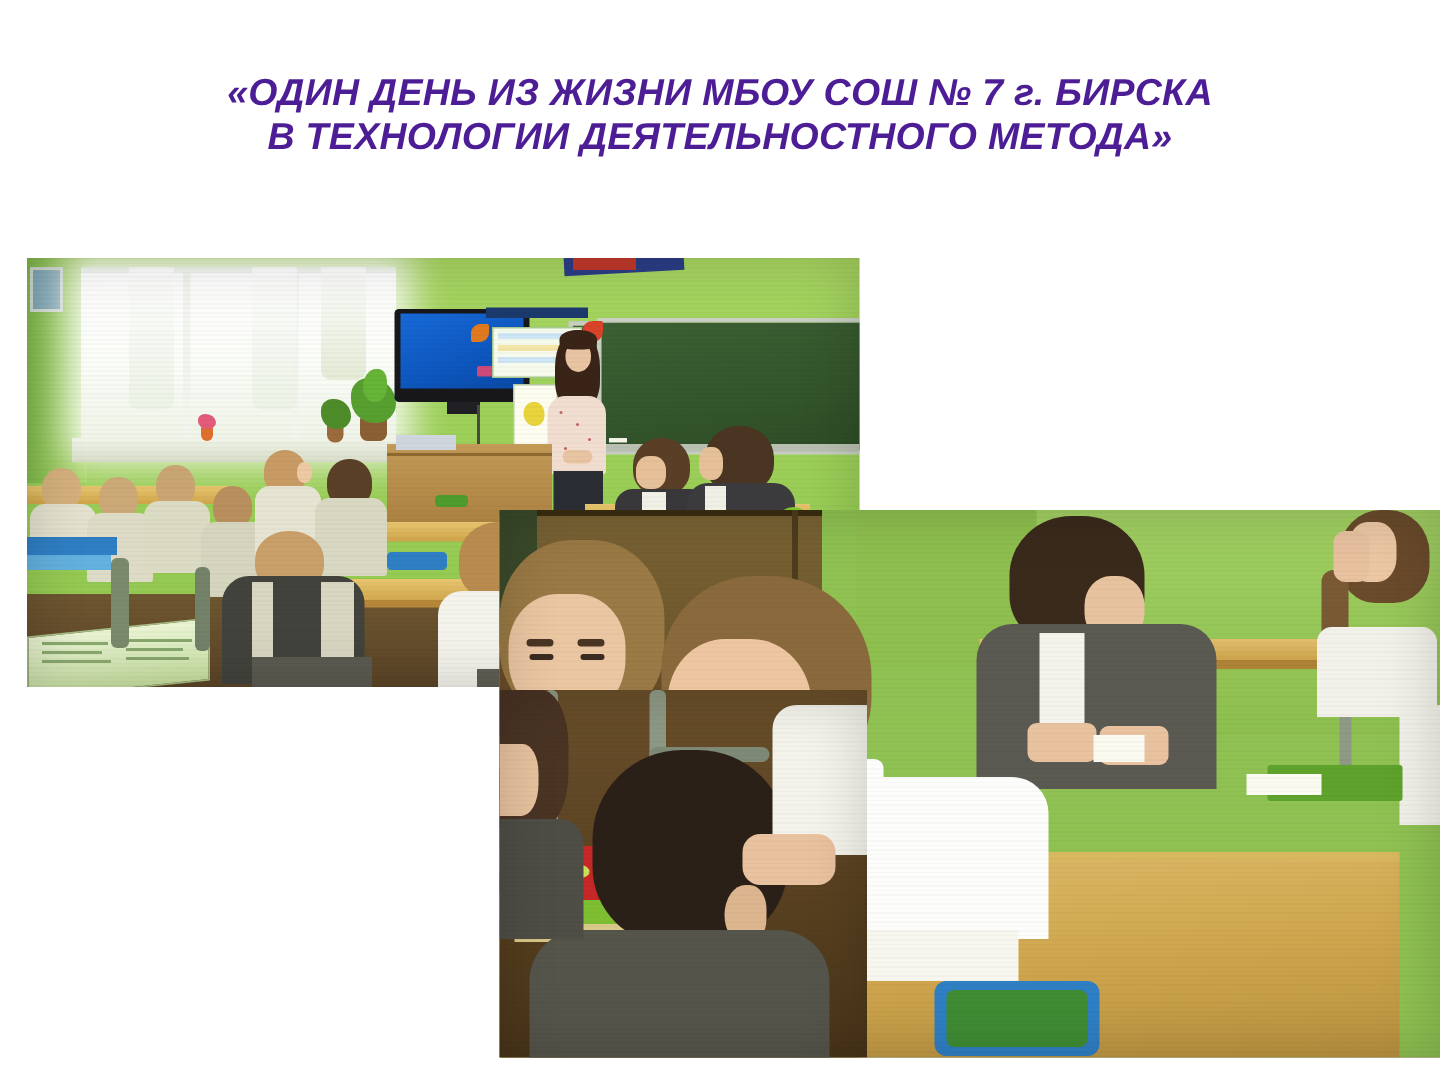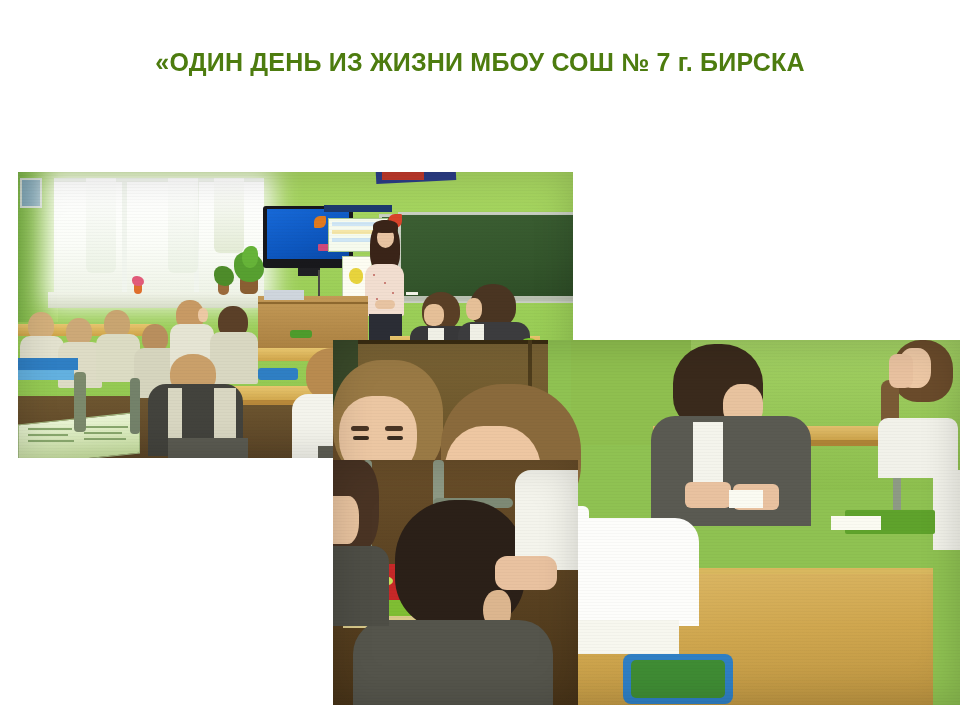--- a/index.html
+++ b/index.html
@@ -14,21 +14,21 @@
 
   
   .title-block{
     position:absolute;left:0;top:48px;width:960px;
     text-align:center;line-height:1.16;
   }
   .title-line{
     font-size:25px;font-weight:bold;letter-spacing:.2px;
     white-space:nowrap;
   }
-  .t-blue{color:#4d7c0f;}
+  .t-blue{color:#4c1d95;font-style:italic;}
   .t-orange{color:#F2671C;margin-top:2px;}
 
   
   .photo{position:absolute;overflow:hidden;}
 
   
   #photo1{left:18px;top:172px;width:555px;height:286px;background:#b9d98a;}
   
   #photo2{left:333px;top:340px;width:627px;height:365px;background:#6a5a35;}
   .rect{position:absolute;}
@@ -164,20 +164,21 @@
   .vign{position:absolute;inset:0;pointer-events:none;
     box-shadow:inset 0 0 40px rgba(0,0,0,.18);}
 </style>
 </head>
 <body>
 
 <div class="slide">
 
   <div class="title-block">
     <div class="title-line t-blue">«ОДИН ДЕНЬ ИЗ ЖИЗНИ МБОУ СОШ № 7 г. БИРСКА</div>
+    <div class="title-line t-blue">В ТЕХНОЛОГИИ ДЕЯТЕЛЬНОСТНОГО МЕТОДА»</div>
   </div>
 
   <div class="photo" id="photo1" role="img" aria-label="Классная комната: учитель у зелёной доски, ученики за партами у окна, на стене телевизор">
 
     <div class="p1-wall"></div>
     <div class="p1-wall-left"></div>
     <div class="p1-picture"></div>
 
     <div class="p1-window"></div>
     <div class="p1-win-frame" style="left:36px;top:6px;width:210px;height:4px;"></div>

